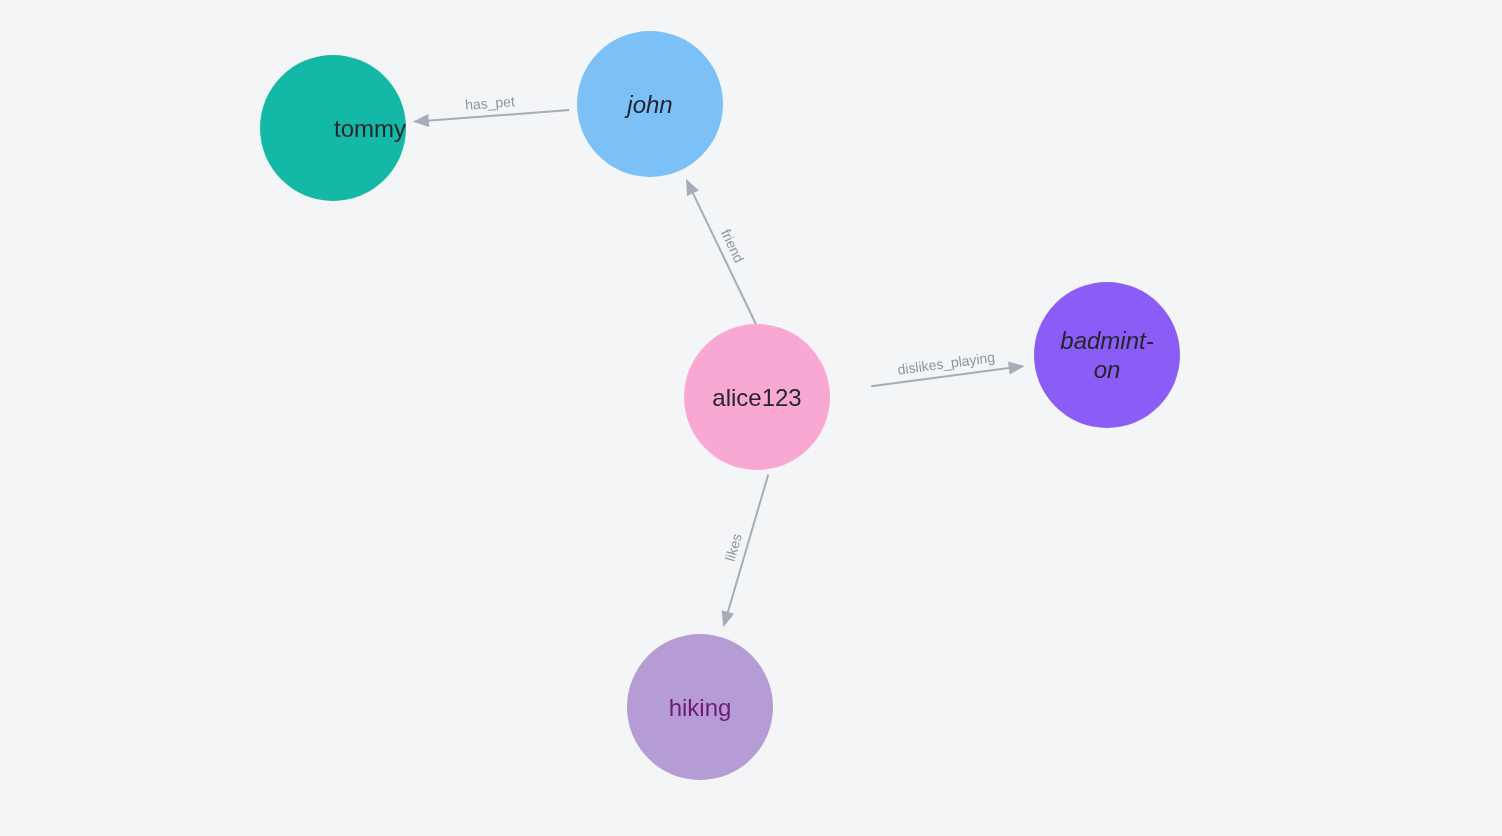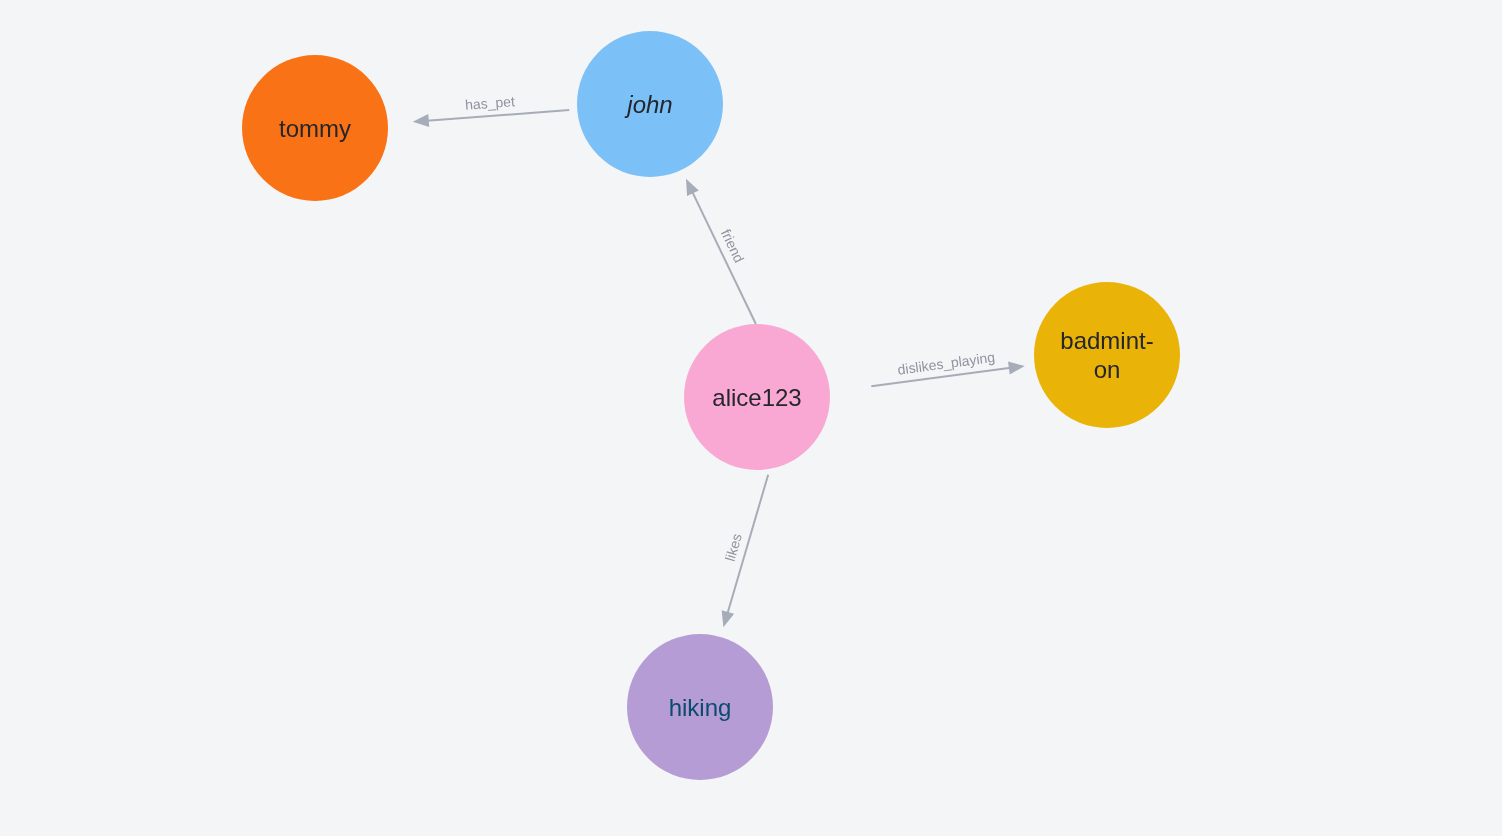--- a/index.html
+++ b/index.html
@@ -58,30 +58,30 @@
         <polygon points="1024.7235433921314,365.9354784099066 1009.7194145239206,374.4868594039987 1008.006628748875,361.6001854774651" fill="#a6acb8"></polygon>
         <text class="edge-label" text-anchor="middle" fill="#8e94a0" transform="translate(948.0087173902666,376.13175275192657) rotate(-7.570888900834286) translate(0,-8)">dislikes_playing</text>
       </g>
       <g>
         <line x1="768.1852515557885" y1="474.7205716231382" x2="727.321365420846" y2="613.9272166982173" stroke="#a6acb8" stroke-width="2"></line>
         <polygon points="723.3780755662908,627.3604019170313 721.6478565484758,610.177377091629 734.1215285373746,613.8390033851443" fill="#a6acb8"></polygon>
         <text class="edge-label" text-anchor="middle" fill="#8e94a0" transform="translate(745.7816635610396,551.0404867700847) rotate(-73.64048365248156) translate(0,-8)">likes</text>
       </g>
     </svg>
   <div id="node-layer">
-      <div class="node" style="left: 242px; top: 55px; width: 146px; height: 146px; background: #f97316; color: rgb(36, 38, 43);">
+      <div class="node" style="left: 260px; top: 55px; width: 146px; height: 146px; background: #14b8a6; color: rgb(36, 38, 43); align-items: flex-end;">
         <div class="node-label-line">tommy</div>
       </div>
       <div class="node" style="left: 577px; top: 31px; width: 146px; height: 146px; background: rgb(124, 192, 248); color: rgb(36, 38, 43); font-style: italic;">
         <div class="node-label-line">john</div>
       </div>
       <div class="node" style="left: 684px; top: 324px; width: 146px; height: 146px; background: #f9a8d4; color: rgb(36, 38, 43);">
         <div class="node-label-line">alice123</div>
       </div>
-      <div class="node" style="left: 1034px; top: 282px; width: 146px; height: 146px; background: #eab308; color: rgb(36, 38, 43);">
+      <div class="node" style="left: 1034px; top: 282px; width: 146px; height: 146px; background: #8b5cf6; color: rgb(36, 38, 43); font-style: italic;">
         <div class="node-label-line">badmint-</div>
         <div class="node-label-line">on</div>
       </div>
-      <div class="node" style="left: 627px; top: 634px; width: 146px; height: 146px; background: rgb(181, 156, 213); color: #0c4a6e;">
+      <div class="node" style="left: 627px; top: 634px; width: 146px; height: 146px; background: rgb(181, 156, 213); color: #701a75;">
         <div class="node-label-line">hiking</div>
       </div>
     </div>
 </div>
 
 </body></html>

